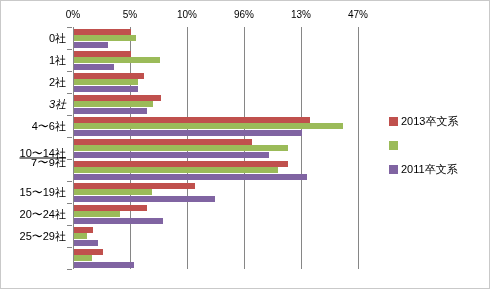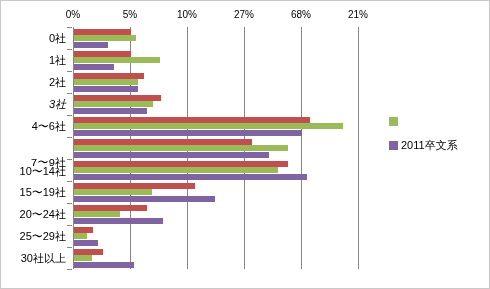--- a/index.html
+++ b/index.html
@@ -102,47 +102,46 @@
 </style>
 </head>
 <body>
 
 <div id="chart-frame">
 
   <div id="x-axis-labels">
       <div class="x-tick-label" style="left: 72px;">0%</div>
       <div class="x-tick-label" style="left: 129px;">5%</div>
       <div class="x-tick-label" style="left: 186px;">10%</div>
-      <div class="x-tick-label" style="left: 243px;">27%</div>
-      <div class="x-tick-label" style="left: 300px;">68%</div>
-      <div class="x-tick-label" style="left: 357px;">21%</div>
+      <div class="x-tick-label" style="left: 243px;">96%</div>
+      <div class="x-tick-label" style="left: 300px;">13%</div>
+      <div class="x-tick-label" style="left: 357px;">47%</div>
     </div>
 
   <div id="y-axis-labels">
       <div class="y-cat" style="top: 11px;">0社</div>
       <div class="y-tick" style="top: 0px;"></div>
       <div class="y-cat" style="top: 33px; text-align: right;">1社</div>
       <div class="y-tick" style="top: 22px;"></div>
       <div class="y-cat" style="top: 55px;">2社</div>
       <div class="y-tick" style="top: 44px;"></div>
       <div class="y-cat" style="top: 77px; font-style: italic;">3社</div>
       <div class="y-tick" style="top: 66px;"></div>
       <div class="y-cat" style="top: 99px;">4〜6社</div>
       <div class="y-tick" style="top: 88px;"></div>
       <div class="y-cat" style="top: 135px; font-family: Liberation Mono, monospace;">7〜9社</div>
       <div class="y-tick" style="top: 110px;"></div>
-      <div class="y-cat" style="top: 144px;">10〜14社</div>
+      <div class="y-cat" style="top: 126px; text-decoration: underline;">10〜14社</div>
       <div class="y-tick" style="top: 132px;"></div>
       <div class="y-cat" style="top: 165px;">15〜19社</div>
       <div class="y-tick" style="top: 154px;"></div>
       <div class="y-cat" style="top: 187px;">20〜24社</div>
       <div class="y-tick" style="top: 176px;"></div>
       <div class="y-cat" style="top: 209px;">25〜29社</div>
       <div class="y-tick" style="top: 198px;"></div>
-      <div class="y-cat" style="top: 231px;">30社以上</div>
       <div class="y-tick" style="top: 220px;"></div>
       <div class="y-tick" style="top: 242px;"></div>
     </div>
 
   <div id="plot-area">
       <div class="gridline" style="left: 56px;"></div>
       <div class="gridline" style="left: 113px;"></div>
       <div class="gridline" style="left: 170px;"></div>
       <div class="gridline" style="left: 227px;"></div>
       <div class="gridline" style="left: 284px;"></div>
@@ -198,20 +197,24 @@
       </div>
       <div class="cat-group" style="top: 220px; height: 22px; width: 285px;">
         <div class="bar s0" title="2013卒文系: 2.5%" style="top: 1.5px; width: 28.5px; background: rgb(192, 80, 77);"></div>
         <div class="bar s1" title="2012卒文系: 1.6%" style="top: 8px; width: 18.24px; background: rgb(155, 187, 89);"></div>
         <div class="bar s2" title="2011卒文系: 5.3%" style="top: 14.5px; width: 60.42px; background: rgb(128, 100, 162);"></div>
       </div>
     </div>
 
   <div id="legend">
       <div class="legend-row">
+        <span class="legend-swatch s0" style="background: rgb(192, 80, 77);"></span>
+        <span class="legend-label">2013卒文系</span>
+      </div>
+      <div class="legend-row">
         <span class="legend-swatch s1" style="background: rgb(155, 187, 89);"></span>
       </div>
       <div class="legend-row">
         <span class="legend-swatch s2" style="background: rgb(128, 100, 162);"></span>
         <span class="legend-label">2011卒文系</span>
       </div>
     </div>
 
 </div>
 

